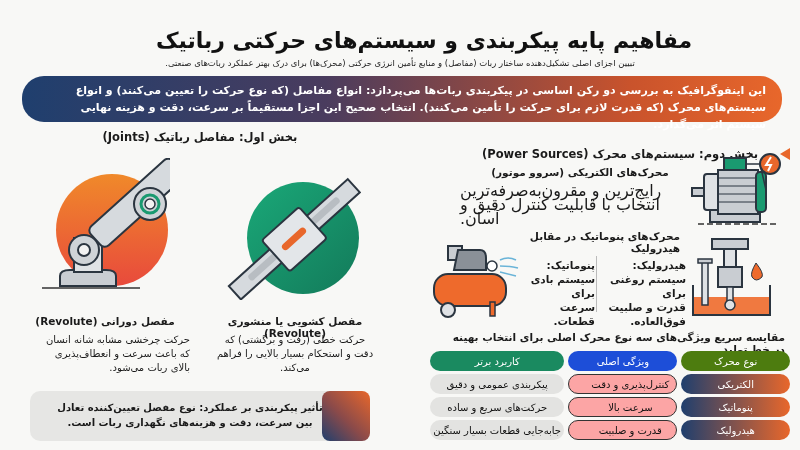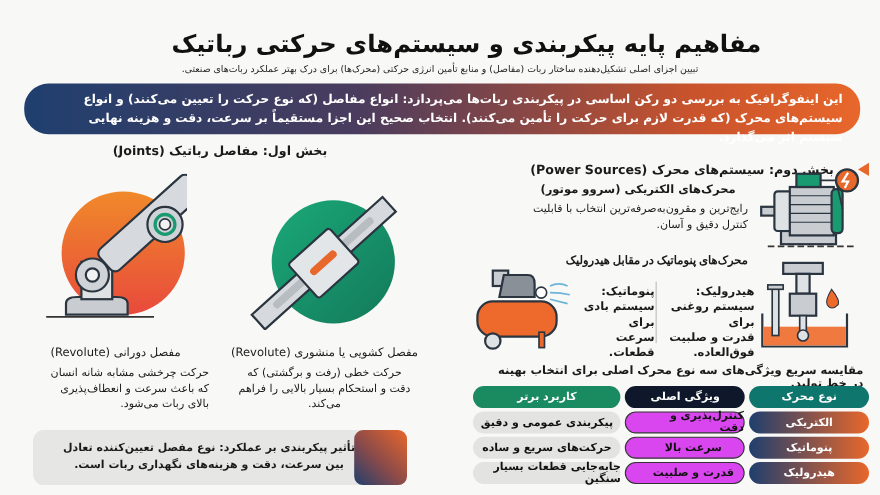--- a/index.html
+++ b/index.html
@@ -36,54 +36,54 @@
     position: absolute; top: 134px; left: 460px; width: 330px;
     font-size: 11.5px; font-weight: bold; direction: rtl; text-align: right;
     display: flex; align-items: center; justify-content: flex-start; gap: 22px; margin-top: 13px;
   }
   .arrow-icon {
     width: 0; height: 0; border-top: 6px solid transparent; border-bottom: 6px solid transparent;
     border-right: 10px solid #e8672b; display: inline-block;
   }
   .joint-img { position: absolute; }
   .joint-title {
-    position: absolute; font-size: 10.5px; font-weight: normal; direction: rtl; text-align: center;
+    position: absolute; font-size: 10.5px; font-weight: bold; direction: rtl; text-align: center;
   }
   .joint-desc {
     position: absolute; font-size: 10px; direction: rtl; text-align: right; line-height: 14px;
   }
   .note-box {
     position: absolute; top: 391px; left: 30px; width: 340px; height: 50px;
     background: #e6e6e4; border-radius: 10px;
   }
   .note-swatch {
     position: absolute; right: -0px; top: 0; width: 48px; height: 50px; border-radius: 8px;
     background: linear-gradient(225deg, #e8672b 0%, #8a4a4a 55%, #1f3f6e 100%);
   }
   .note-text {
     position: absolute; top: 9px; right: 40px; width: 280px; font-size: 10px; font-weight: bold;
     direction: rtl; text-align: center; line-height: 15px;
   }
   .motor-title { position: absolute; top: 166px; left: 480px; width: 200px; font-size: 10.5px; font-weight: bold; direction: rtl; text-align: center; }
-  .motor-desc { position: absolute; top: 184px; left: 460px; width: 220px; font-size: 10px; direction: rtl; text-align: right; line-height: 14px; }
-  .pn-title { position: absolute; top: 230px; left: 500px; width: 180px; font-size: 10.5px; font-weight: bold; direction: rtl; text-align: right; font-family: Liberation Serif, serif; }
+  .motor-desc { position: absolute; top: 184px; left: 460px; width: 220px; font-size: 16px; direction: rtl; text-align: left; line-height: 14px; }
+  .pn-title { position: absolute; top: 230px; left: 500px; width: 180px; font-size: 10.5px; font-weight: bold; direction: rtl; text-align: right; }
   .pn-col { position: absolute; font-size: 10.5px; direction: rtl; text-align: right; line-height: 14px; font-weight: bold; }
   .divider { position: absolute; left: 596px; top: 256px; width: 1px; height: 56px; background: #bbb; }
   .cmp-title { position: absolute; top: 331px; left: 440px; width: 345px; font-size: 10.5px; font-weight: bold; direction: rtl; text-align: right; }
   .table { position: absolute; left: 430px; top: 351px; width: 360px; }
   .trow { display: flex; direction: rtl; gap: 4px; margin-bottom: 3px; }
-  .cell { height: 20px; border-radius: 10px; font-size: 10px; display: flex; align-items: center; justify-content: center; direction: rtl; font-weight: bold; }
+  .cell { height: 20px; border-radius: 10px; font-size: 10px; display: flex; align-items: center; justify-content: center; direction: rtl; }
   .c1 { width: 110px; }
   .c2 { width: 110px; }
   .c3 { width: 136px; }
-  .h1 { background: #0f766e; color: #fff; }
-  .h2 { background: #0f172a; color: #fff; }
+  .h1 { background: #4d7c0f; color: #fff; }
+  .h2 { background: #1d4ed8; color: #fff; }
   .h3 { background: #1a8a60; color: #fff; }
   .r1 { background: linear-gradient(90deg, #1f3f6e 0%, #e8672b 100%); color: #fff; text-align: right; }
-  .r2 { background: #d946ef; border: 1px solid #333; color: #111; padding-left: 15px; }
+  .r2 { background: #fca5a5; border: 1px solid #333; color: #111; padding-left: 15px; }
   .r3 { background: #e3e3e1; color: #111; }
 </style>
 </head>
 <body>
 
 <div class="title">مفاهیم پایه پیکربندی و سیستم‌های حرکتی رباتیک</div>
 <div class="subtitle">تبیین اجزای اصلی تشکیل‌دهنده ساختار ربات (مفاصل) و منابع تأمین انرژی حرکتی (محرک‌ها) برای درک بهتر عملکرد ربات‌های صنعتی.</div>
 
 <div class="intro">
   <span>این اینفوگرافیک به بررسی دو رکن اساسی در پیکربندی ربات‌ها می‌پردازد: انواع مفاصل (که نوع حرکت را تعیین می‌کنند) و انواع سیستم‌های محرک (که قدرت لازم برای حرکت را تأمین می‌کنند). انتخاب صحیح این اجزا مستقیماً بر سرعت، دقت و هزینه نهایی سیستم اثر می‌گذارد.</span>

